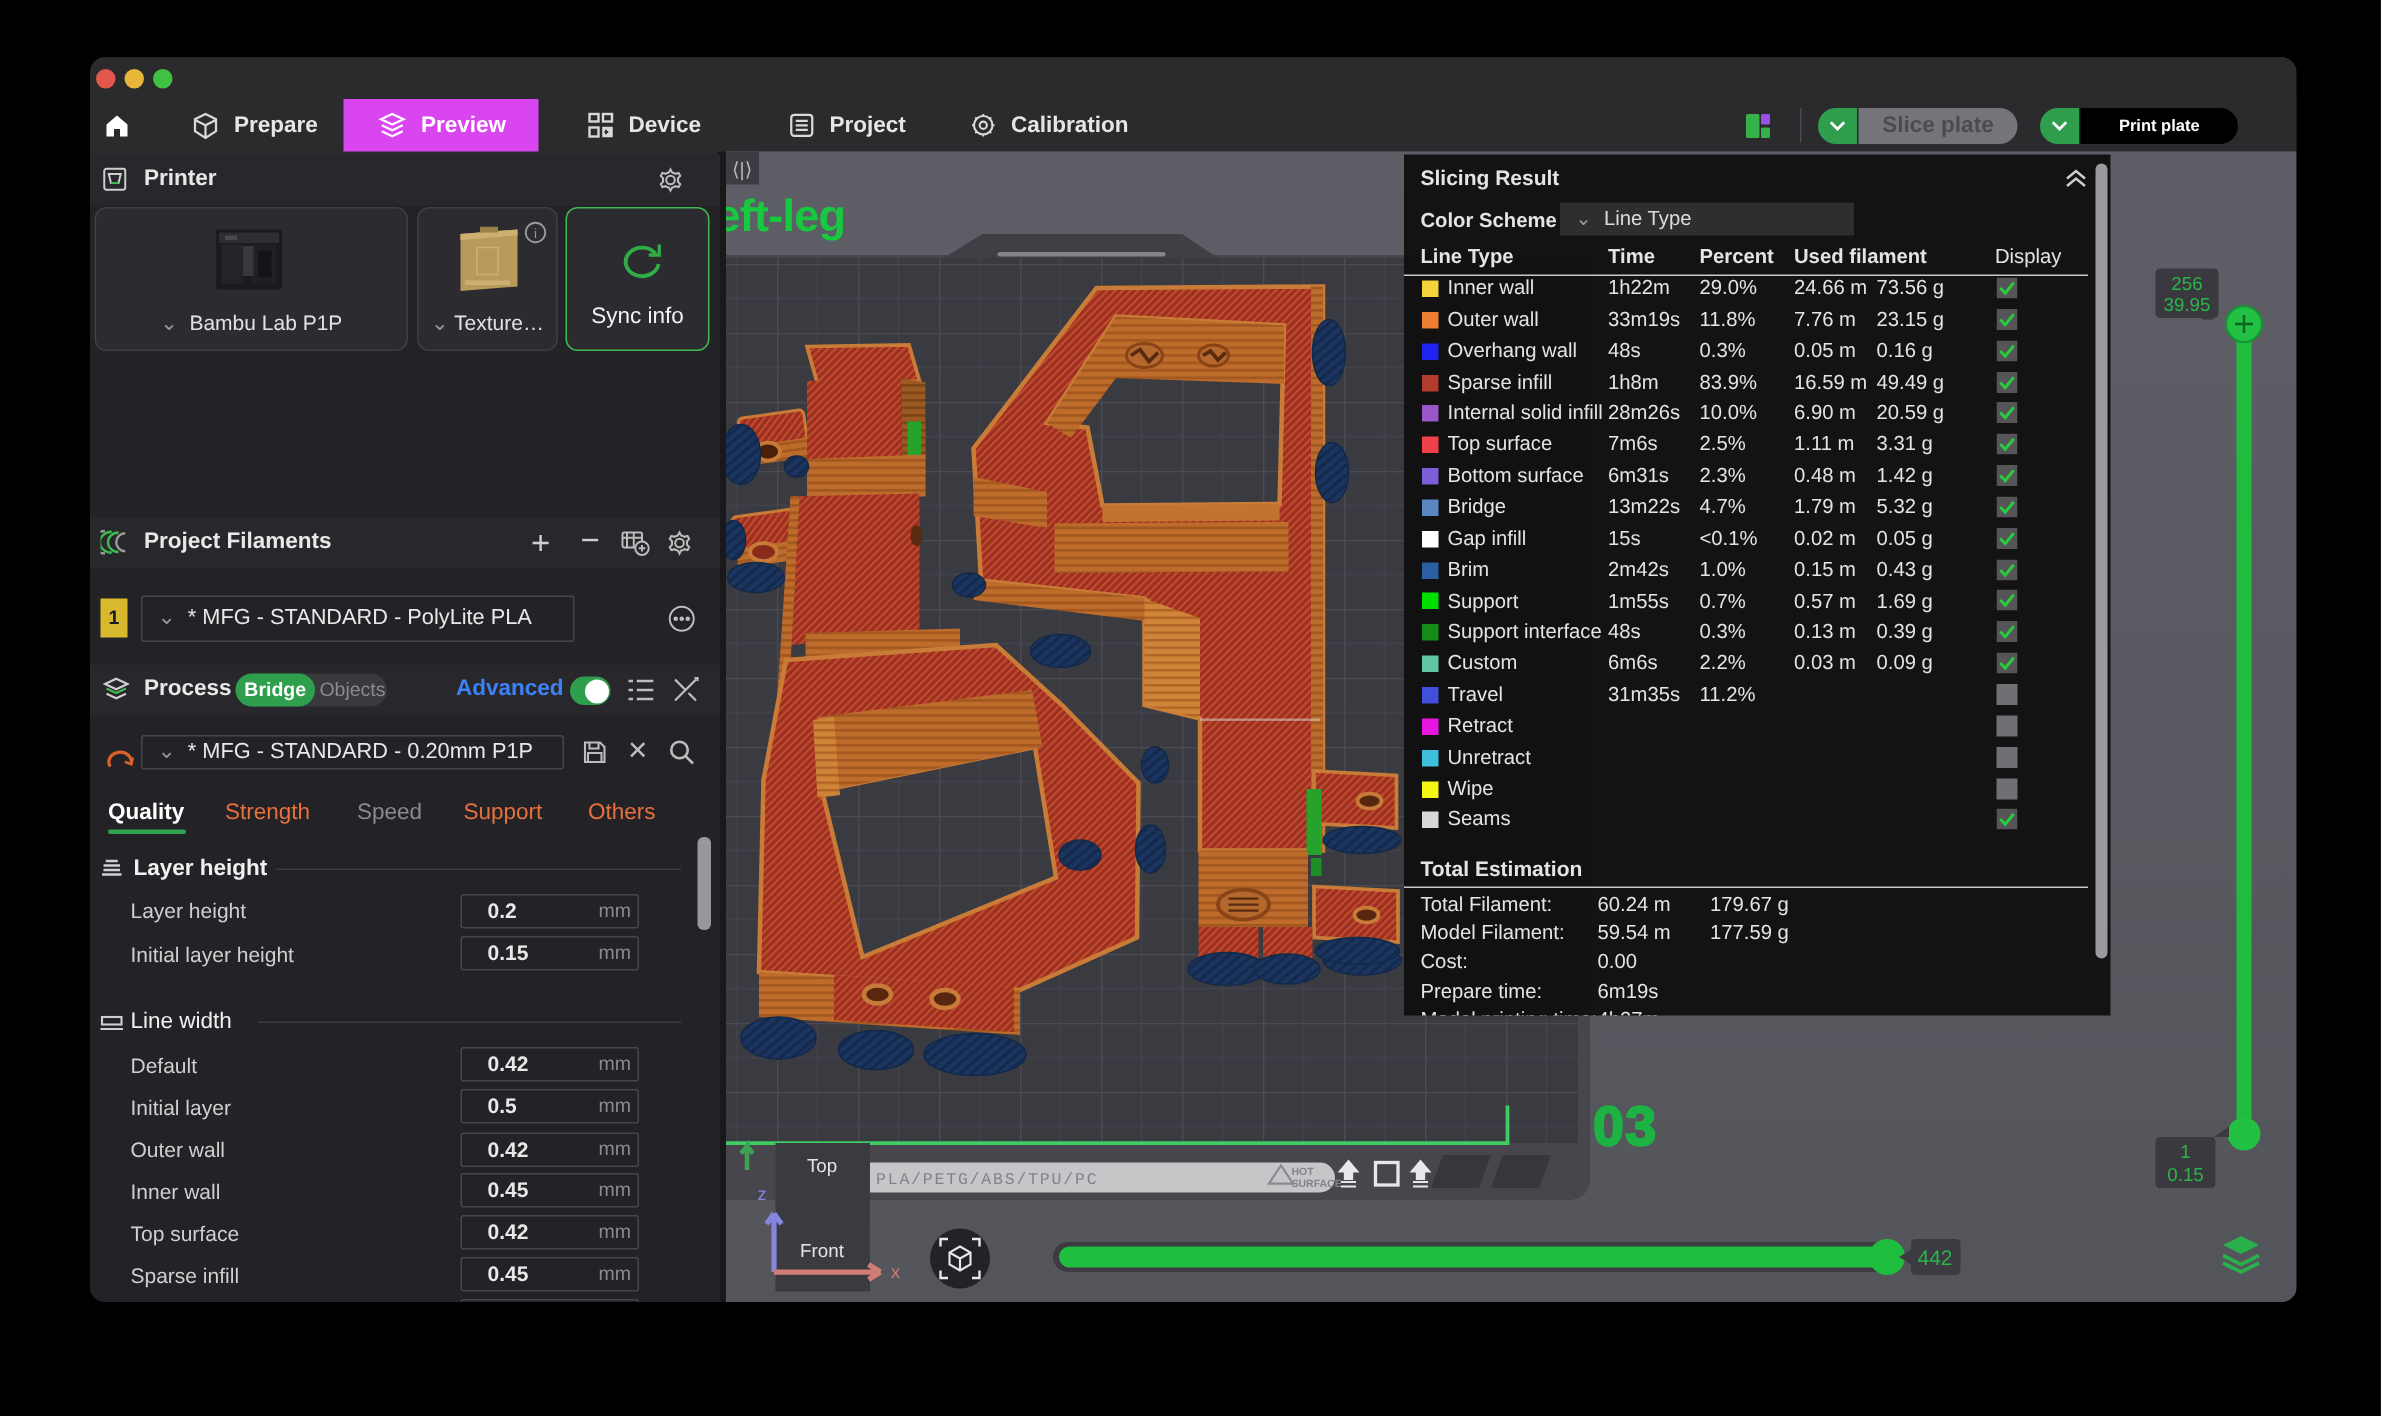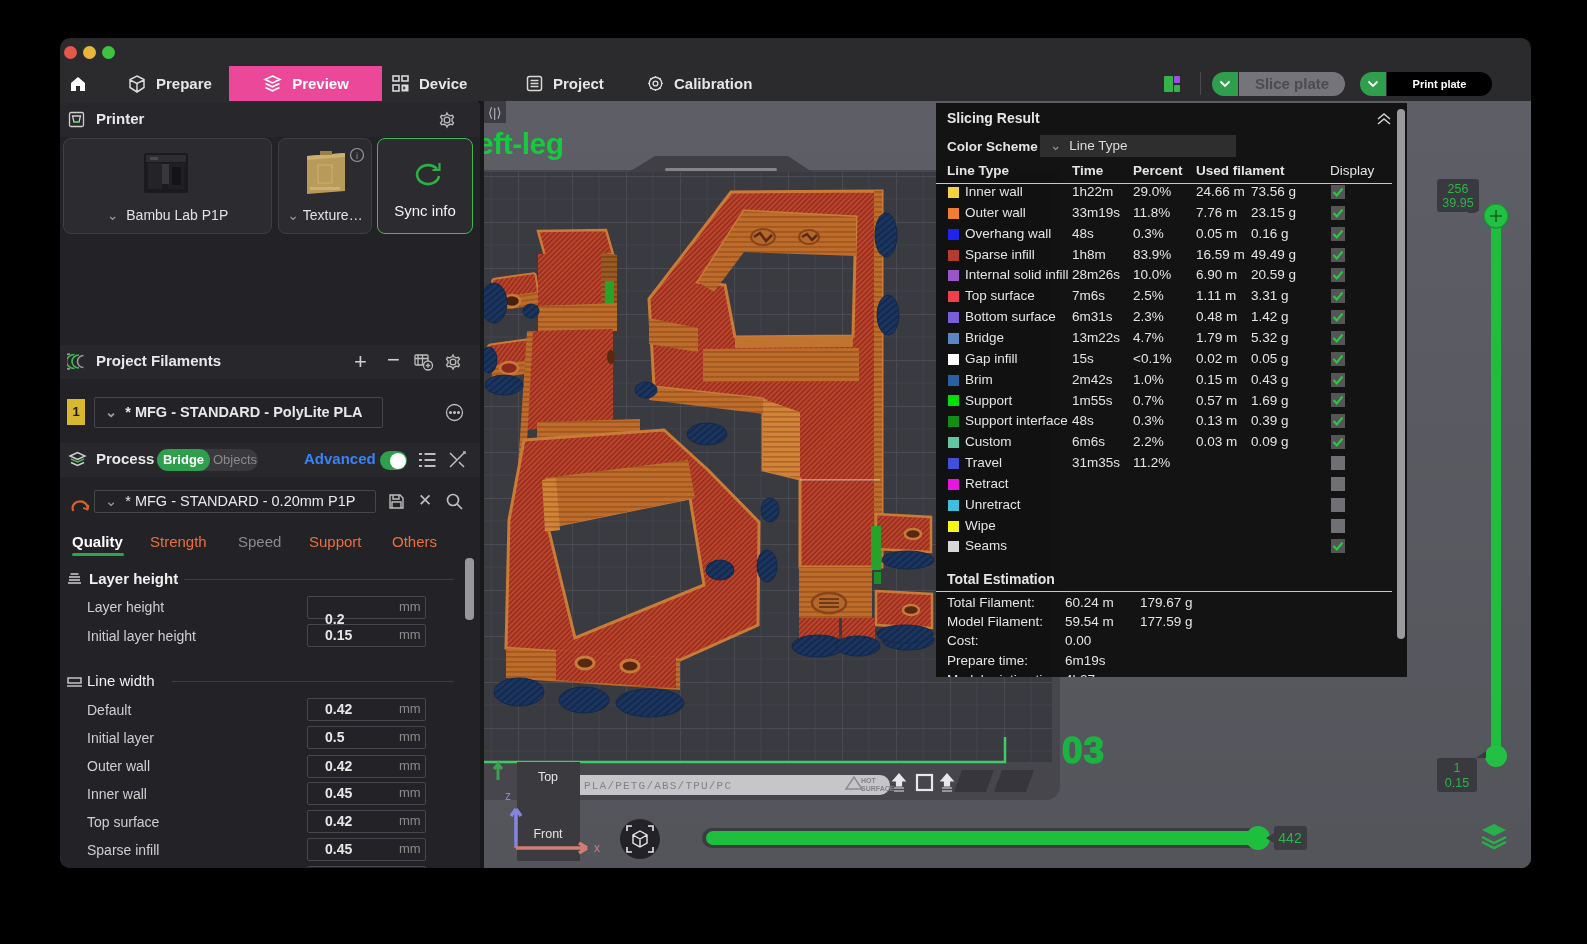--- a/index.html
+++ b/index.html
@@ -11,21 +11,21 @@
   
   #titlebar { position:absolute; left:0; top:0; width:100%; height:28px; }
   .dot { position:absolute; top:8px; width:13px; height:13px; border-radius:50%; }
   #title { position:absolute; top:6px; width:100%; text-align:center; color:#efefef;
     font-size:13px; font-weight:bold; }
   
   #tabbar { position:absolute; left:0; top:28px; width:100%; height:35px; background:#2b2b2d; }
   .tab { position:absolute; top:0; height:35px; display:flex; align-items:center;
     color:#e6e6e6; font-size:15px; font-weight:bold; gap:9px; }
   .tab svg { display:block; }
-  #tab-preview { left:169px; width:153px; justify-content:center; background:#ec4899; }
+  #tab-preview { left:169px; width:130px; justify-content:center; background:#d946ef; }
   
   #leftpanel { position:absolute; left:0; top:65px; width:420px; height:765px;
     background:#232327; color:#dcdcdc; }
   .sechdr { position:absolute; left:0; width:420px; height:34px; background:#28282c; }
   .sechdr .ttl { position:absolute; left:36px; top:7px; font-size:15px; font-weight:bold; color:#e8e8e8; }
   .card { position:absolute; background:#2b2b30; border:1px solid #3e3e44; border-radius:8px; }
   .ibox { position:absolute; border:1px solid #46464c; border-radius:2px; color:#e8e8e8; font-size:14px; }
   .lbl { position:absolute; color:#cfcfcf; font-size:14px; }
   .dim { color:#8b8b8b; }
   
@@ -174,21 +174,21 @@
           <path d="M1 5.5 h13 M4 2 v10 M8.5 2 v10"></path>
         <circle cx="14" cy="12.5" r="4.5" fill="#28282c"></circle>
           <path d="M11.8 12.5 h4.4 m-2.2 -2.2 v4.4"></path>
       </svg>
       <svg class="abs" style="left:384px;top:8px" width="18" height="18" viewBox="0 0 20 20" fill="none" stroke="#bdbdbd" stroke-width="1.5">
         <circle cx="10" cy="10" r="3.2"></circle>
         <path d="M10 2.2 l1.2 2.2 a6 6 0 0 1 2.3 1 l2.5 -0.6 1.2 2.1 -1.7 1.9 a6 6 0 0 1 0 2.4 l1.7 1.9 -1.2 2.1 -2.5 -0.6 a6 6 0 0 1 -2.3 1 L10 17.8 l-1.2 -2.2 a6 6 0 0 1 -2.3 -1 l-2.5 0.6 -1.2 -2.1 1.7 -1.9 a6 6 0 0 1 0 -2.4 L2.8 6.9 4 4.8 l2.5 0.6 a6 6 0 0 1 2.3 -1 Z"></path>
       </svg>
     </div>
     <div class="abs" style="left:7px;top:296px;width:18px;height:26px;background:#d8b92d;color:#1a1a1a;font-size:13px;font-weight:bold;text-align:center;line-height:26px;">1</div>
-    <div class="ibox" style="left:34px;top:294px;width:289px;height:31px;line-height:29px;padding-left:10px;font-size:14.5px;font-weight:bold;"><span style="color:#9a9a9a">⌄</span>&nbsp; * MFG - STANDARD - PolyLite PLA</div>
+    <div class="ibox" style="left:34px;top:294px;width:289px;height:31px;line-height:29px;padding-left:10px;font-size:14.5px;"><span style="color:#9a9a9a">⌄</span>&nbsp; * MFG - STANDARD - PolyLite PLA</div>
     <svg class="abs" style="left:385px;top:300px" width="19" height="19" viewBox="0 0 19 19" fill="none" stroke="#bdbdbd" stroke-width="1.3">
       <circle cx="9.5" cy="9.5" r="8"></circle>
         <circle cx="5.5" cy="9.5" r="0.9" fill="#bdbdbd"></circle>
         <circle cx="9.5" cy="9.5" r="0.9" fill="#bdbdbd"></circle>
         <circle cx="13.5" cy="9.5" r="0.9" fill="#bdbdbd"></circle>
     </svg>
 
     <div class="sechdr" style="top:340px;">
       <svg class="abs" style="left:8px;top:8px" width="19" height="18" viewBox="0 0 19 18" fill="none" stroke-width="1.4">
         <path d="M2 5 L9.5 1.5 L17 5 L9.5 8.5 Z" stroke="#cfcfcf"></path>
@@ -237,21 +237,21 @@
     <div class="abs" style="left:12px;top:450px;width:52px;height:3px;background:#2ea44e;border-radius:2px;"></div>
 
     <div class="abs" style="left:0;top:455px;width:420px;height:310px;overflow:hidden;background:#232327;">
       <svg class="abs" style="left:6px;top:13px" width="17" height="16" viewBox="0 0 17 16" fill="none" stroke="#cfcfcf" stroke-width="1.3">
         <path d="M3 6 h11 M3 9 h11 M4.5 3 h8 M2 12 h13" stroke-width="1.6"></path>
       </svg>
       <div class="abs" style="left:29px;top:12px;font-size:15px;font-weight:bold;color:#f0f0f0;">Layer height</div>
       <div class="abs" style="left:124px;top:21px;width:270px;height:1px;background:#3c3c41;"></div>
       <div class="lbl" style="left:27px;top:41px;">Layer height</div>
       <div class="ibox" style="left:247px;top:38px;width:119px;height:23px;">
-          <span class="abs" style="left:17px;top:14px;font-weight:bold;">0.2</span>
+          <span class="abs" style="left:17px;top:2px;font-weight:bold;">0.2</span>
           <span class="abs dim" style="left:91px;top:2px;font-size:13px;">mm</span>
         </div>
       <div class="lbl" style="left:27px;top:70px;">Initial layer height</div>
       <div class="ibox" style="left:247px;top:66px;width:119px;height:23px;">
           <span class="abs" style="left:17px;top:2px;font-weight:bold;">0.15</span>
           <span class="abs dim" style="left:91px;top:2px;font-size:13px;">mm</span>
         </div>
       <svg class="abs" style="left:6px;top:116px" width="17" height="16" viewBox="0 0 17 16" fill="none" stroke="#cfcfcf" stroke-width="1.4">
         <rect x="2" y="4" width="13" height="5"></rect>
           <path d="M1 12 h15"></path>

